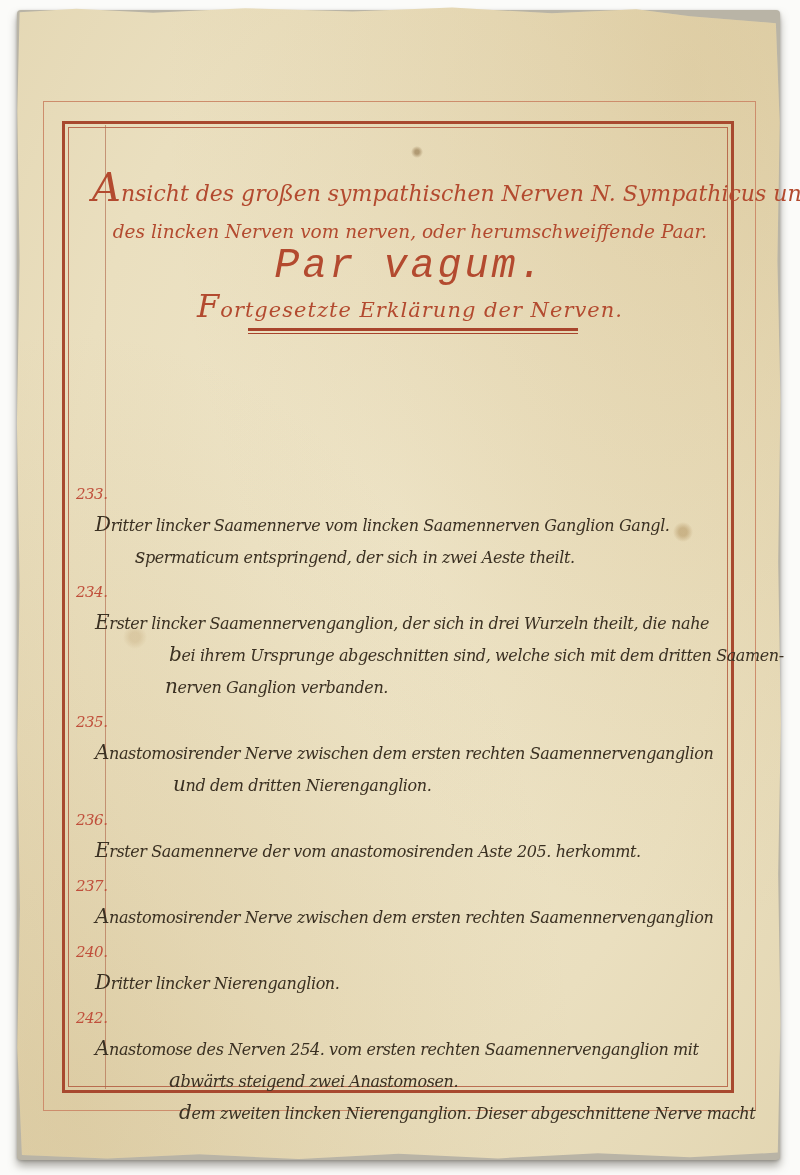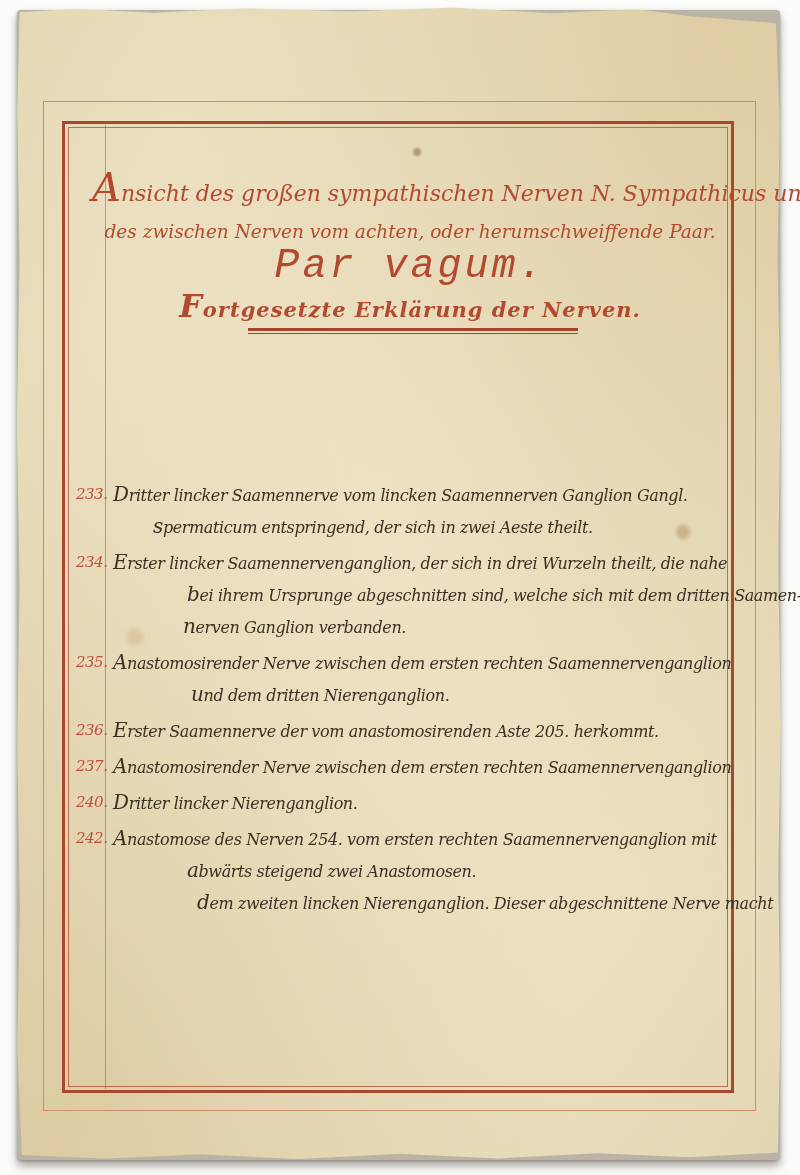--- a/index.html
+++ b/index.html
@@ -52,53 +52,53 @@
   
   .head {
     position:absolute; left:92px; width:636px; text-align:center;
     color:#b34a2f; font-style:italic; white-space:nowrap;
   }
   .head-1 { top:172px; font-size:22px; line-height:30px; }
   .head-1::first-letter { font-size:40px; }
   .head-2 { top:219px; font-size:18.5px; line-height:26px; }
   .head-3 { top:247px; font-size:40px; line-height:38px; letter-spacing:3px;font-family:Liberation Mono, monospace; }
   .head-3::first-letter { font-size:42px; }
-  .head-4 { top:291px; font-size:21px; line-height:30px; letter-spacing:1px;font-weight:bold; }
+  .head-4 { top:291px; font-size:21px; line-height:30px; letter-spacing:1px; }
   .head-4::first-letter { font-size:32px; }
   .head-underline {
     position:absolute; left:248px; top:328px; width:330px; height:6px;
     border-top:3px solid #a8442c; border-bottom:1px solid #a8442c;
   }
   
   .entries {
     position:absolute; left:76px; top:479px; width:650px;
     color:#3a3022; font-style:italic;
     font-size:16px; letter-spacing:-0.4px;
   }
-  .entry { display:flex; margin-bottom:4px; }
+  .entry { display:flex; margin-bottom:4px;flex-direction:column; }
   .entry-num {
     flex:none; width:30px; color:#c04f3b; font-size:15px;
     line-height:30px; letter-spacing:-0.5px;
   }
-  .entry-lines { flex:1; padding-left:7px; }
+  .entry-lines { flex:1; padding-left:7px;margin-left:12px; }
   .entry-line { line-height:30px; white-space:nowrap; }
   .entry-line::first-letter { font-size:1.25em; }
 </style>
 </head>
 <body>
 
 <div class="paper-shadow"></div>
 <div class="paper"></div>
 
 <div class="frame-outer"></div>
 <div class="frame-inner"></div>
 <div class="margin-line"></div>
 
 <div class="head head-1">Ansicht des großen sympathischen Nerven N. Sympathicus und</div>
-<div class="head head-2">des zwischen Nerven vom achten, oder herumschweiffende Paar.</div>
+<div class="head head-2">des lincken Nerven vom nerven, oder herumschweiffende Paar.</div>
 <div class="head head-3">Par vagum.</div>
 <div class="head head-4">Fortgesetzte Erklärung der Nerven.</div>
 <div class="head-underline"></div>
 
 <div class="entries">
 
   <div class="entry">
     <div class="entry-num">233.</div>
     <div class="entry-lines">
       <div class="entry-line">Dritter lincker Saamennerve vom lincken Saamennerven Ganglion Gangl.</div>

